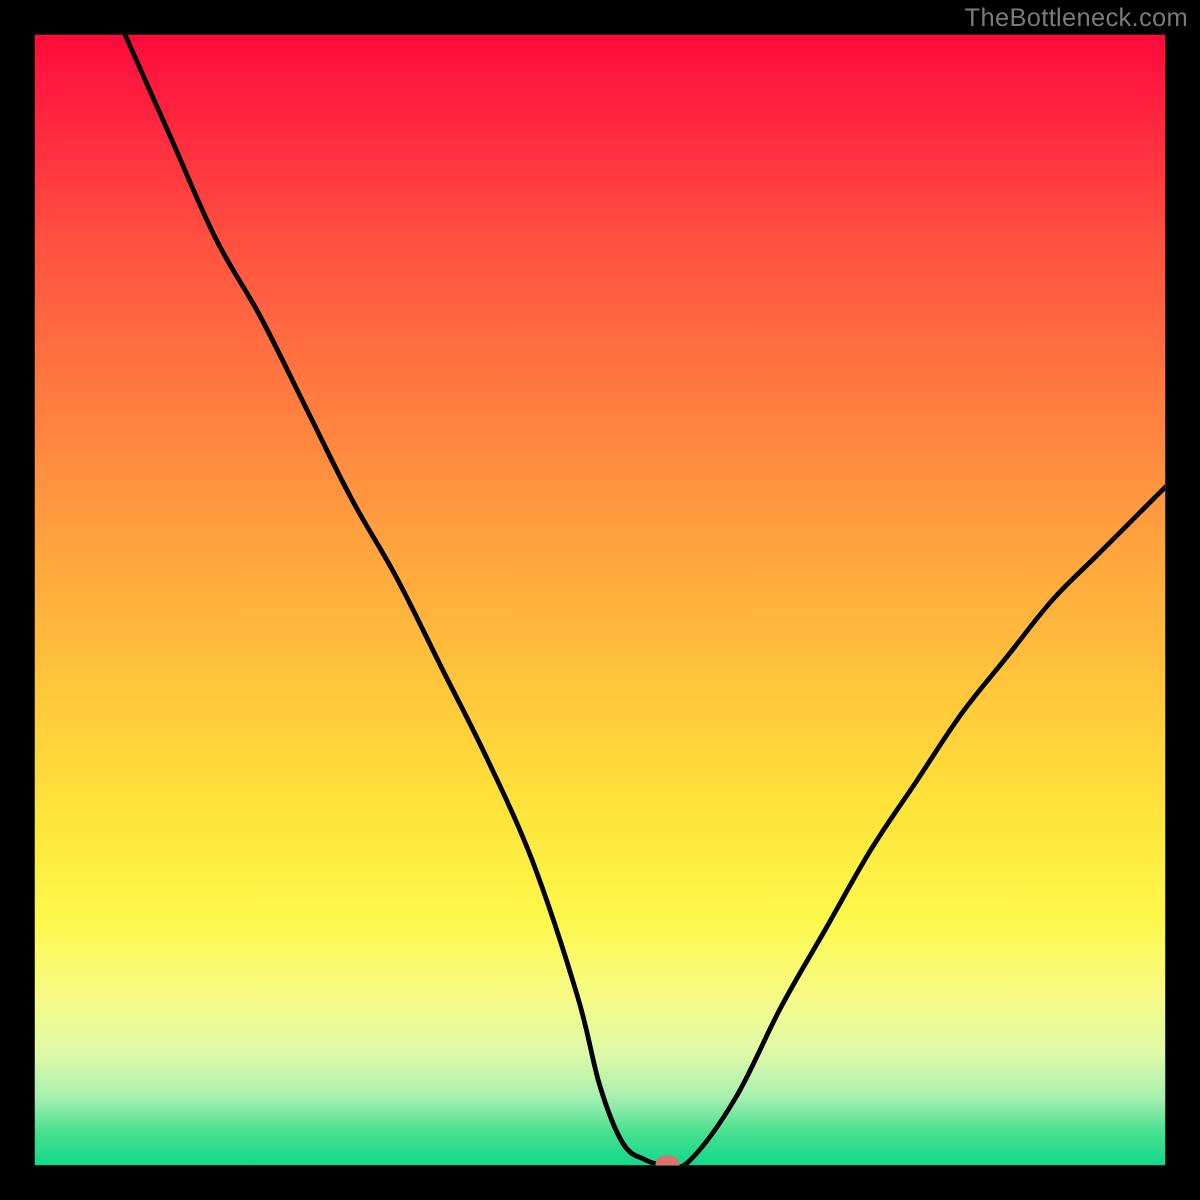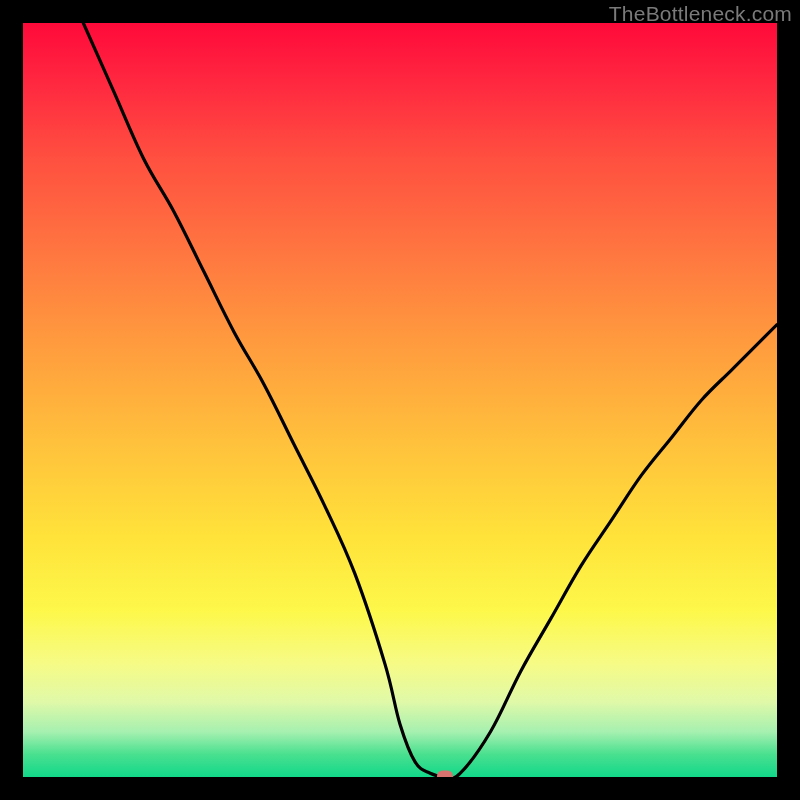--- a/index.html
+++ b/index.html
@@ -44,21 +44,21 @@
       #a6f0b0 94%,
       #49e08f 97%,
       #12d88a 100%
     );
   }
   .watermark {
     position: absolute;
     top: 2px;
     right: 8px;
     color: #7a7a7a;
-    font-size: 21px;
+    font-size: 17px;
     letter-spacing: 0.2px;
     user-select: none;
   }
   svg.curve {
     position: absolute;
     inset: 0;
     width: 754px;
     height: 754px;
   }
   .vertex-dot {

